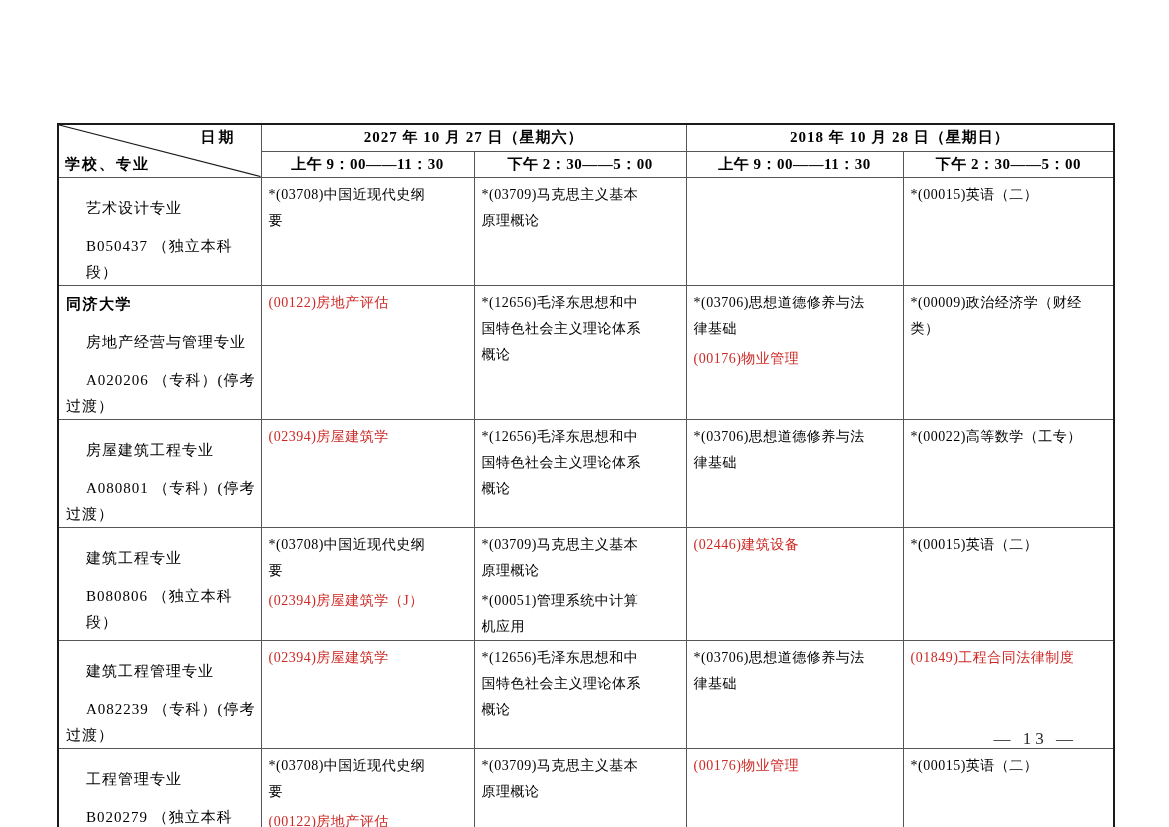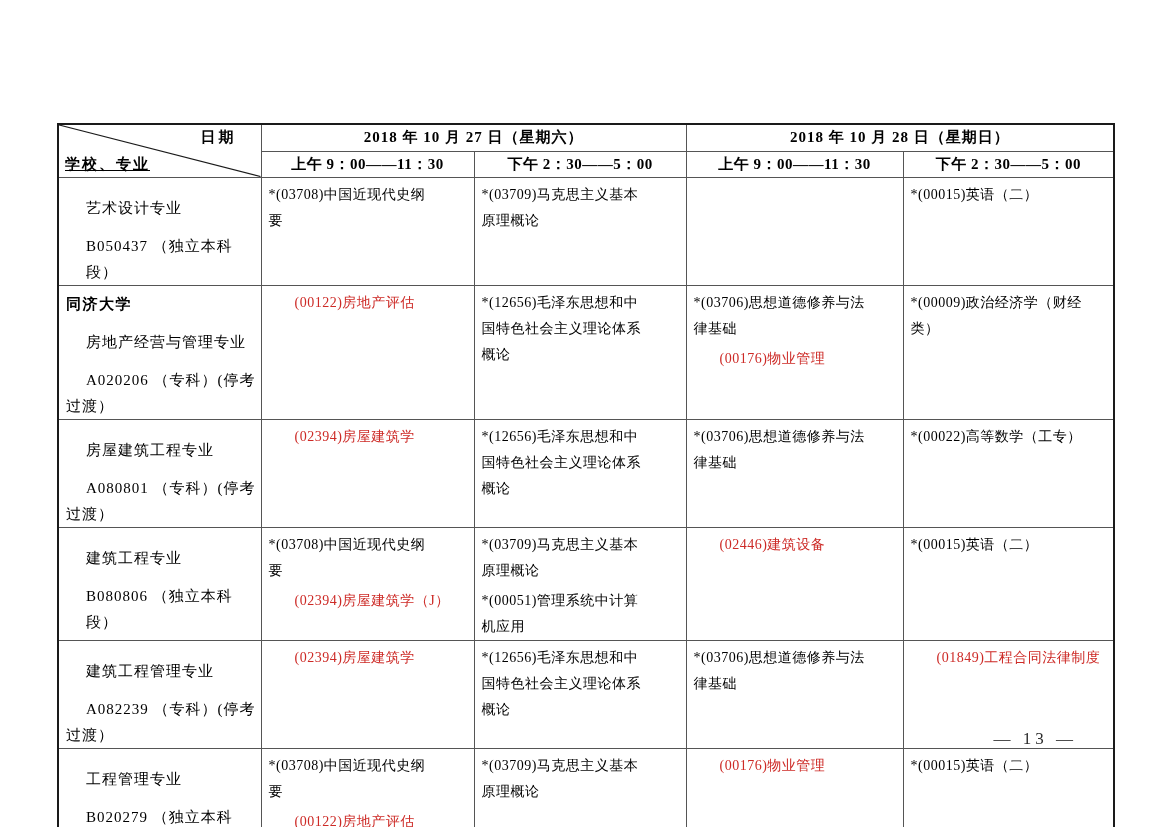--- a/index.html
+++ b/index.html
@@ -17,31 +17,31 @@
   th,td{border:1px solid #555;vertical-align:top;padding:0;}
   thead th{font-weight:bold;font-size:15px;}
   tr.date-row{height:27px;}
   tr.time-row{height:26px;}
   th.day{text-align:center;letter-spacing:1px;padding-top:3px;}
   th.sess{text-align:center;letter-spacing:0.5px;padding-top:3px;}
 
   th.corner{position:relative;padding:0;}
   svg.diag{position:absolute;left:0;top:0;width:100%;height:100%;display:block;}
   .corner-date{position:absolute;top:3px;right:24px;font-size:15px;font-weight:bold;letter-spacing:3px;}
-  .corner-school{position:absolute;bottom:3px;left:6px;font-size:15px;font-weight:bold;letter-spacing:2px;text-decoration:underline;}
+  .corner-school{position:absolute;bottom:3px;left:6px;font-size:15px;font-weight:bold;letter-spacing:2px;}
 
   td.majorcell{padding:5px 3px 0 7px;font-size:15px;line-height:26px;letter-spacing:1px;}
   .mline{white-space:pre-line;}
   .mline.ind{padding-left:20px;margin-top:12px;}
   .mline.b{font-weight:bold;letter-spacing:1.5px;}
 
   td.sesscell{padding:4px 4px 0 7px;font-size:14px;line-height:26px;letter-spacing:0.5px;}
   .subject{white-space:pre-line;}
   .subject + .subject{margin-top:4px;}
-  .subject.red{color:var(--red,#cd2a26);margin-left:26px;}
+  .subject.red{color:var(--red,#cd2a26);}
 
   .footer{
     position:absolute;top:729px;left:0;right:92px;
     text-align:right;font-size:17px;color:#2e2e2e;letter-spacing:4px;
   }
 </style>
 </head>
 <body>
 
 <div class="page">
@@ -56,21 +56,21 @@
     </colgroup>
     <thead>
       <tr class="date-row">
         <th class="corner" rowspan="2">
           <svg class="diag" viewBox="0 0 203 53" preserveAspectRatio="none">
             <line x1="0" y1="0" x2="203" y2="53" stroke="#1a1a1a" stroke-width="1.2"></line>
           </svg>
           <span class="corner-date">日期</span>
           <span class="corner-school">学校、专业</span>
         </th>
-        <th class="day" colspan="2">2018 年 10 月 27 日（星期六）</th>
+        <th class="day" colspan="2">2027 年 10 月 27 日（星期六）</th>
         <th class="day" colspan="2">2018 年 10 月 28 日（星期日）</th>
       </tr>
       <tr class="time-row">
         <th class="sess">上午 9：00——11：30</th>
         <th class="sess">下午 2：30——5：00</th>
         <th class="sess">上午 9：00——11：30</th>
         <th class="sess">下午 2：30——5：00</th>
       </tr>
     </thead>
     <tbody id="tbody">

